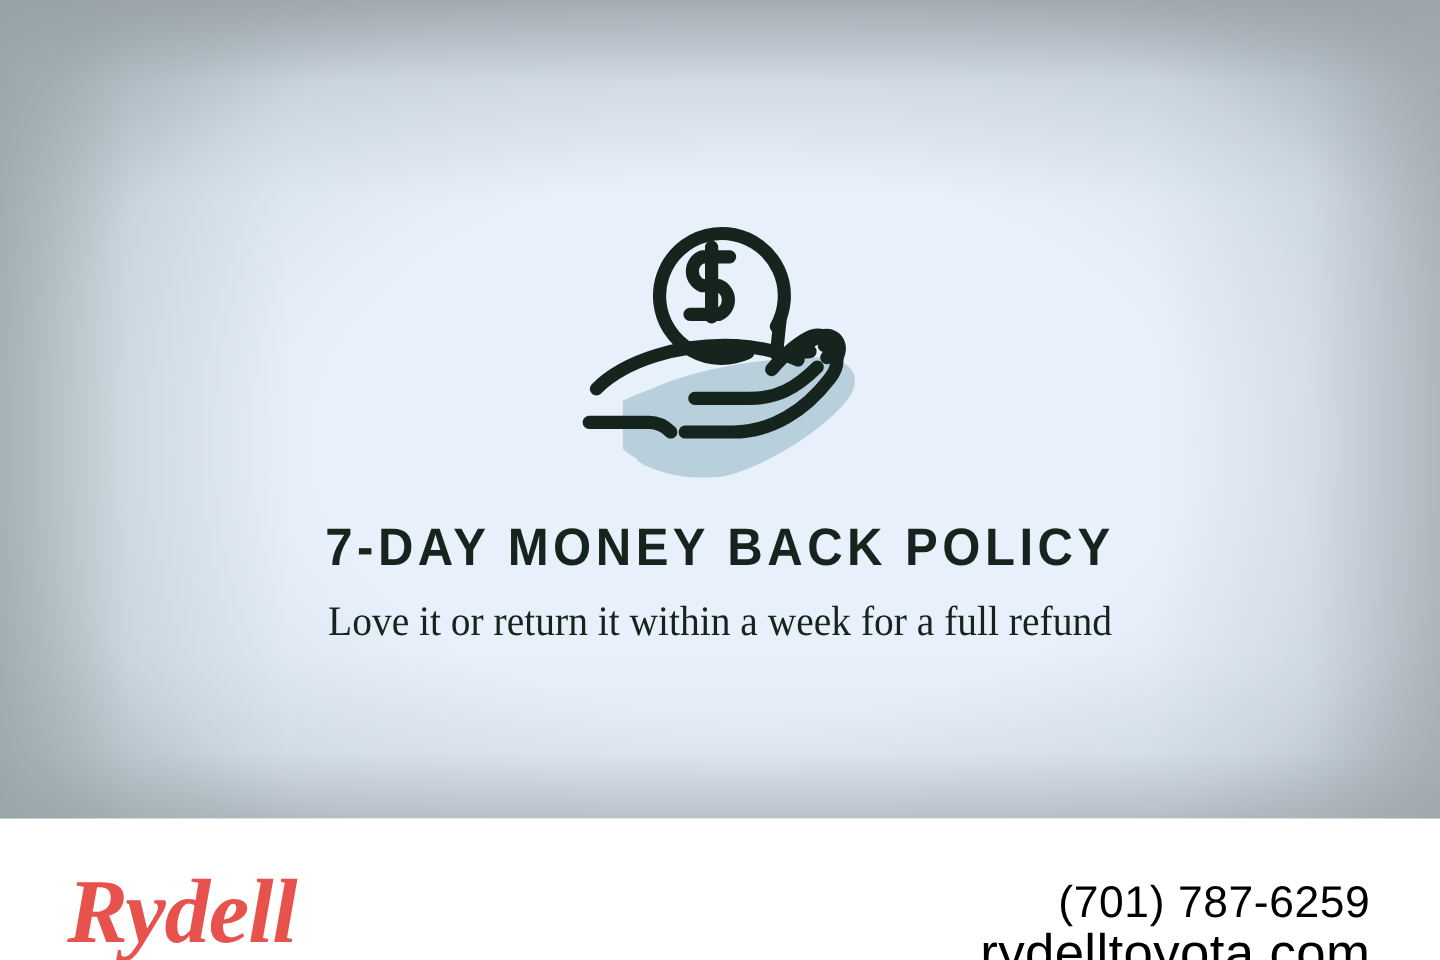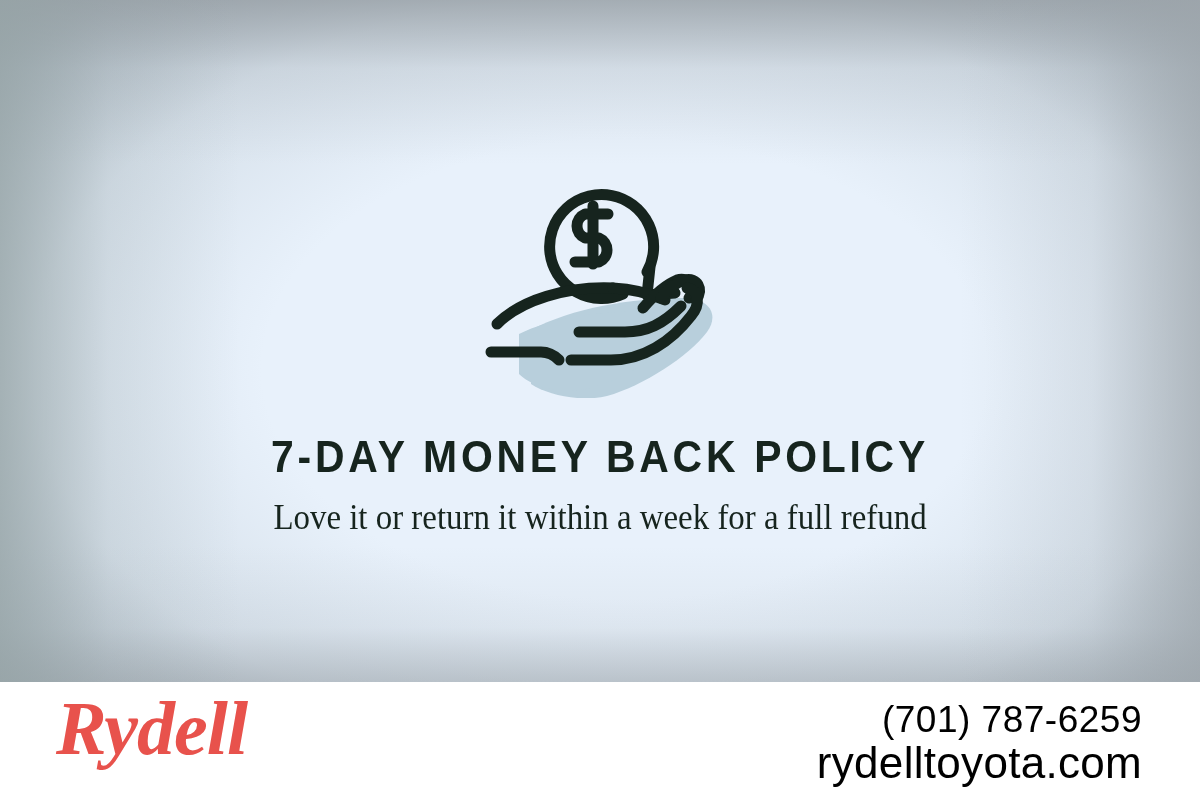--- a/index.html
+++ b/index.html
@@ -93,21 +93,21 @@
     line-height: 45px;
     color: #16241e;
     transform: scaleX(0.94);
     transform-origin: 50% 0;
   }
 
   
   .footer {
     position: absolute;
     left: 0;
-    top: 682px;
+    top: 714px;
     width: 1200px;
     height: 86px;
     background: #ffffff;
   }
   .logo {
     position: absolute;
     left: 56px;
     top: 8px;
     font-family: "Liberation Serif", "DejaVu Serif", serif;
     font-style: italic;

